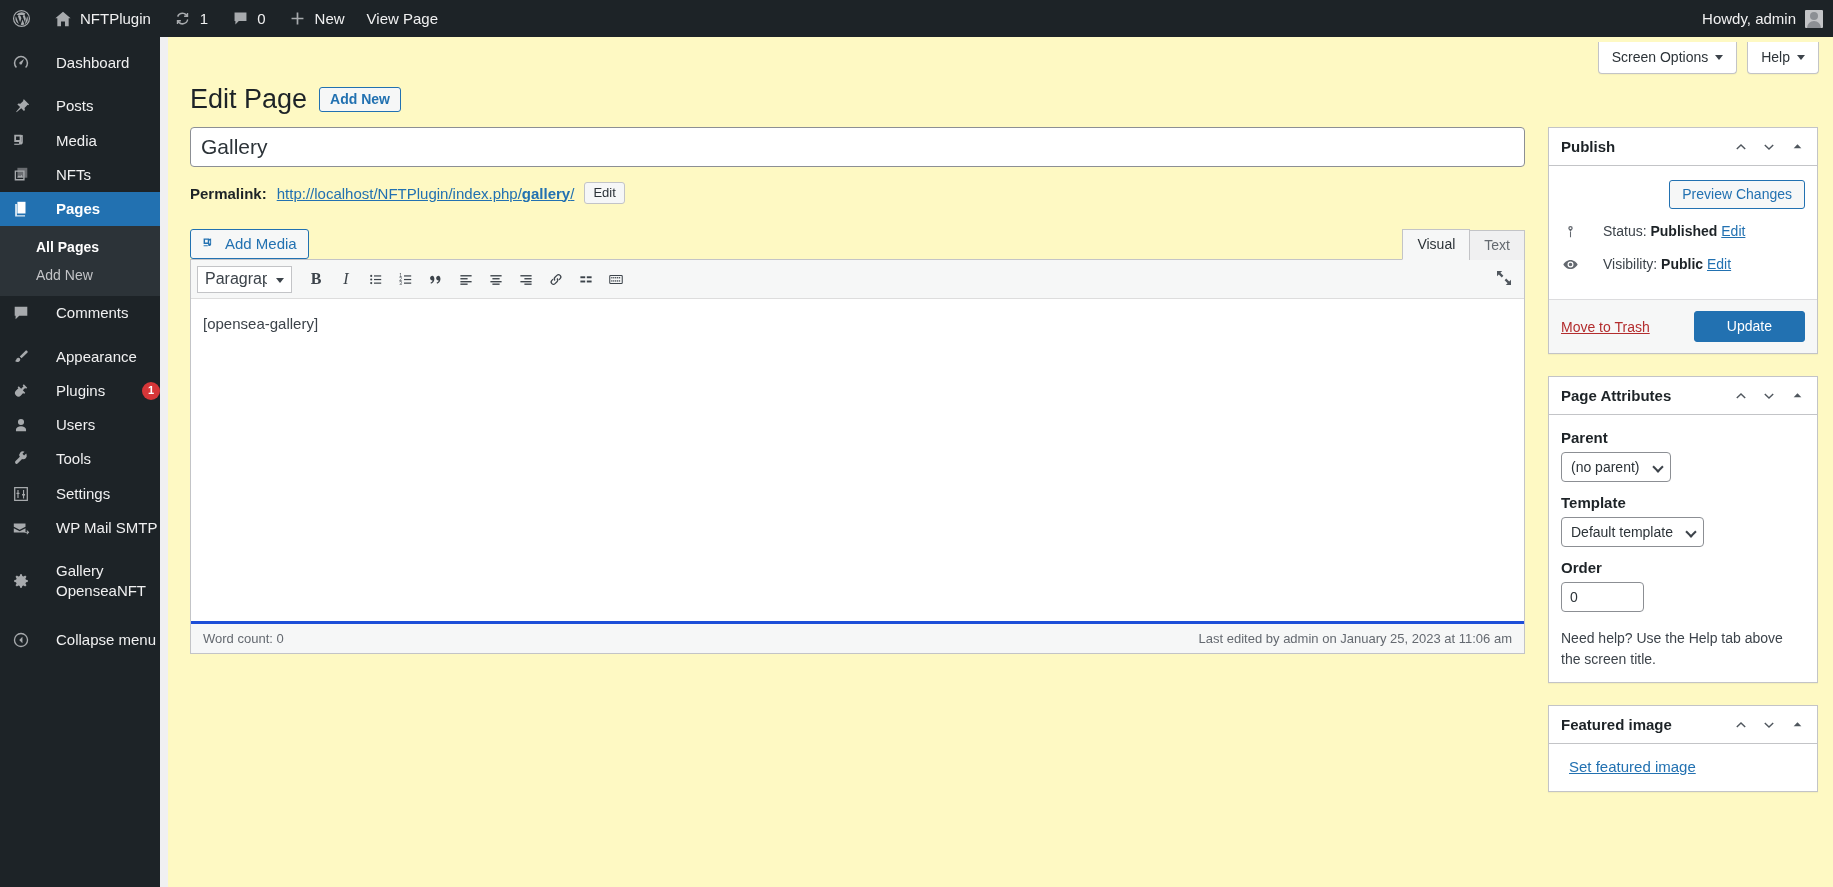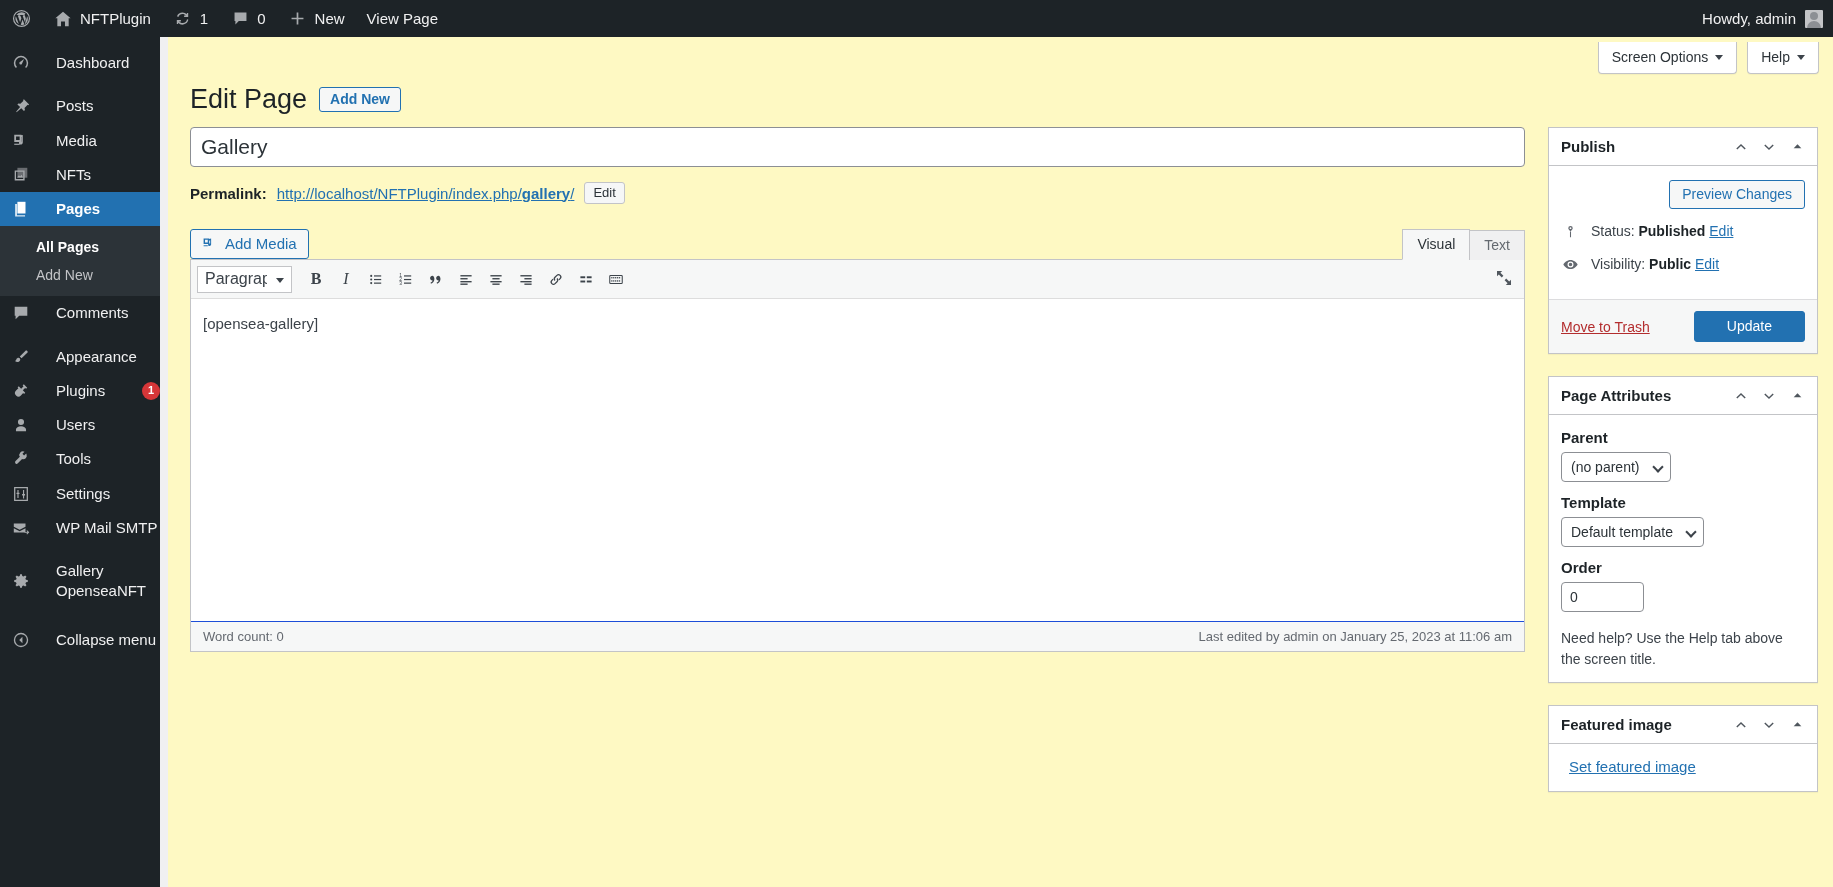--- a/index.html
+++ b/index.html
@@ -192,21 +192,21 @@
     width: 22px; height: 22px; cursor: pointer;
   }
   .editor-area {
     min-height: 322px; padding: 16px 12px;
     font-size: 15px; color: #3c434a; background: #fff;
     font-family: "Liberation Serif", serif;
     cursor: text;
   }
   .editor-area p { margin: 0; font-family: "Liberation Sans", sans-serif; }
   .editor-status {
-    border-top: 1px solid #1d4ed8; background: #f6f7f7;
+    border-top: 3px solid #1d4ed8; background: #f6f7f7;
     display: flex; justify-content: space-between; align-items: center;
     padding: 7px 12px; font-size: 13px; color: #646970;
   }
 
   
   #postbox-col { position: absolute; left: 1380px; top: 90px; width: 270px; }
   .postbox {
     background: #fff; border: 1px solid #c3c4c7;
     box-shadow: 0 1px 1px rgba(0,0,0,.04);
     margin-bottom: 22px;
@@ -220,21 +220,21 @@
   .pb-actions span { cursor: pointer; display: inline-flex; width: 16px; height: 16px; align-items: center; justify-content: center; }
   .pb-actions svg { stroke: #50575e; fill: none; stroke-width: 2; }
 
   .pb-inner { padding: 10px 12px 12px; }
   .preview-row { display: flex; justify-content: flex-end; margin: 4px 0 12px; }
   .preview-btn {
     border: 1px solid #2271b1; color: #2271b1; background: #f6f7f7;
     border-radius: 3px; padding: 5px 12px 6px; font-size: 14px; cursor: pointer;
   }
   .misc-row {
-    display: flex; align-items: flex-start; gap: 12px;
+    display: flex; align-items: flex-start; gap: 24px;
     margin-bottom: 12px; font-size: 14px; color: #3c434a; line-height: 1.5;
   }
   .misc-icon { width: 18px; min-width: 18px; height: 18px; display: inline-flex; align-items: center; justify-content: center; fill: #646970; margin-top: 1px; }
   .misc-row b { color: #1d2327; }
   .link-a { color: #2271b1; text-decoration: underline; cursor: pointer; }
   .pb-footer {
     display: flex; align-items: center; justify-content: space-between;
     background: #f6f7f7; border-top: 1px solid #dcdcde;
     padding: 11px 12px;
   }

